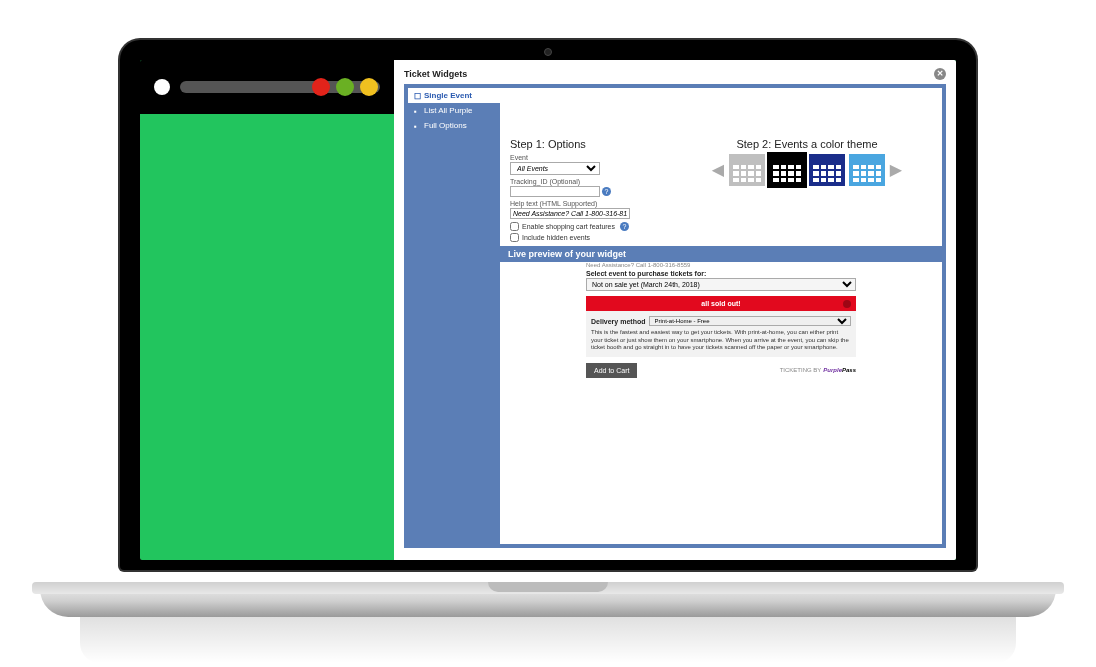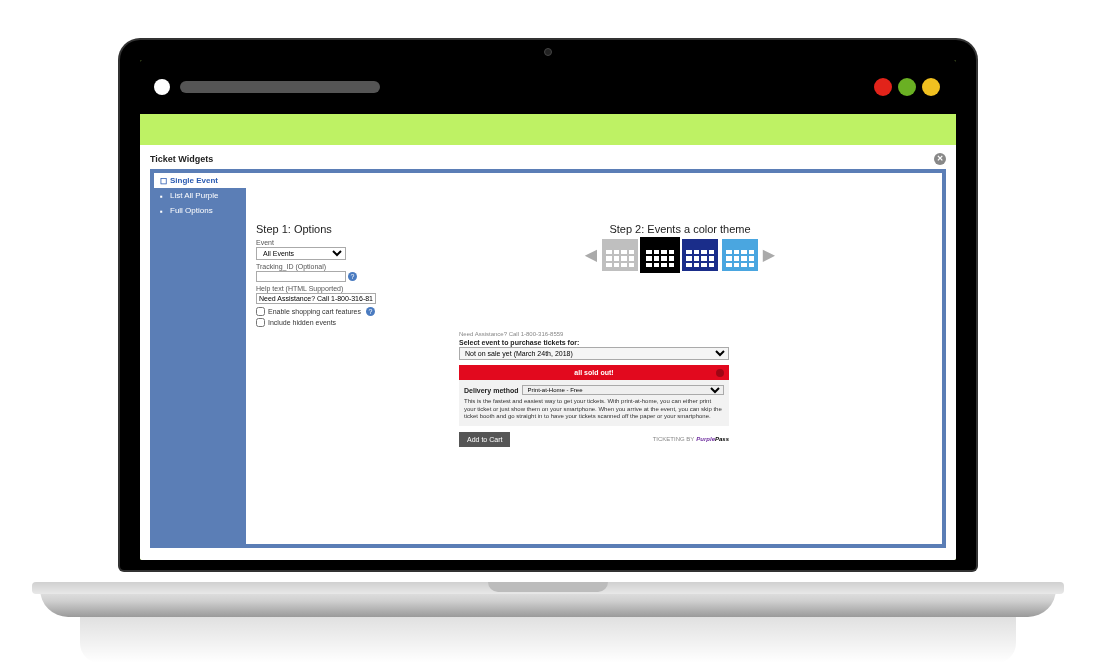--- a/index.html
+++ b/index.html
@@ -5,21 +5,21 @@
 * { margin: 0; padding: 0; box-sizing: border-box; font-family: Arial, sans-serif; }
 body { background: #fff; width: 1096px; height: 667px; overflow: hidden; }
 
 .laptop-outer { position: relative; width: 1096px; height: 667px; }
 .laptop-bezel {
   position: absolute; top: 40px; left: 120px; width: 856px; height: 530px;
   background: #000; border-radius: 20px 20px 4px 4px; padding: 20px 20px 10px 20px;
   box-shadow: 0 0 0 2px #333;
 }
 .camera { position: absolute; top: 8px; left: 50%; transform: translateX(-50%); width: 8px; height: 8px; border-radius: 50%; background: #222; border: 1px solid #444; }
-.screen { background: #bef264; width: 100%; height: 100%; border-radius: 2px; overflow: hidden; display: flex; flex-direction: column; gap: 31px; }
+.screen { background: #22c55e; width: 100%; height: 100%; border-radius: 2px; overflow: hidden; display: flex; flex-direction: row; }
 
 .browser-bar { background: #000; height: 54px; display: flex; align-items: center; padding: 0 14px; position: relative; }
 .browser-dot-white { width: 16px; height: 16px; border-radius: 50%; background: #fff; margin-right: 10px; }
 .url-bar { flex: 0 0 200px; height: 12px; background: #555; border-radius: 6px; }
 .traffic-lights { position: absolute; right: 16px; top: 50%; transform: translateY(-50%); display: flex; gap: 6px; }
 .tl { width: 18px; height: 18px; border-radius: 50%; }
 .tl.red { background: #e2231a; }
 .tl.green { background: #6ab023; }
 .tl.yellow { background: #f0c020; }
 
@@ -33,21 +33,21 @@
 .sidebar-item.active { background: #fff; color: #2a5ab0; font-weight: bold; }
 .sb-icon { width: 7px; height: 7px; display: inline-block; }
 
 .content { flex: 1; background: #fff; display: flex; flex-direction: column; overflow: hidden; }
 .steps-row { display: flex; padding: 6px 10px 4px 10px; gap: 12px; margin-top: 44px; }
 .step { flex: 1; }
 .step-title { font-size: 11px; color: #222; margin-bottom: 4px; }
 
 .form-group { margin-bottom: 3px; }
 .form-label { font-size: 7px; color: #555; display: block; margin-bottom: 1px; }
-.form-input { width: 90px; font-size: 7px; padding: 1px 2px; border: 1px solid #aaa; background: #fff; }
+.form-input { width: 90px; font-size: 7px; padding: 1px 2px; border: 1px solid #aaa; background: #fff; font-style: italic; }
 select.form-input { background: #fff; }
 .info-icon { display: inline-block; width: 9px; height: 9px; border-radius: 50%; background: #4a7bc0; color: #fff; font-size: 7px; text-align: center; line-height: 9px; margin-left: 2px; }
 .checkbox-row { display: flex; align-items: center; gap: 3px; font-size: 7px; color: #333; margin-top: 2px; }
 .checkbox-row input { width: 9px; height: 9px; }
 
 .theme-row { display: flex; align-items: center; gap: 4px; justify-content: center; }
 .theme-arrow { width: 14px; height: 20px; color: #aaa; font-size: 16px; display: flex; align-items: center; justify-content: center; cursor: pointer; line-height: 1; }
 .theme-swatch { width: 36px; height: 32px; border: 3px solid; cursor: pointer; display: grid; grid-template-columns: repeat(4, 1fr); grid-template-rows: repeat(4, 1fr); background: #fff; }
 .theme-swatch .cell { border: 0.5px solid currentColor; }
 .theme-swatch .hdr { background: currentColor; }
@@ -243,20 +243,21 @@
                         <div class="cell"></div>
                       </div>
                     </div>
                   <div class="theme-arrow">▶</div>
                 </div>
               </div>
 
 
             </div>
 
+            <div class="preview-bar">Live preview of your widget</div>
             <div class="preview-body">
               <div class="widget">
                 <div class="widget-help">Need Assistance? Call 1-800-316-8559</div>
                 <div class="widget-label">Select event to purchase tickets for:</div>
                 <select class="widget-select">
                   <option>Not on sale yet (March 24th, 2018)</option>
                 </select>
                 <div class="widget-banner">all sold out!</div>
                 <div class="widget-section">
                   <div class="delivery-row">

